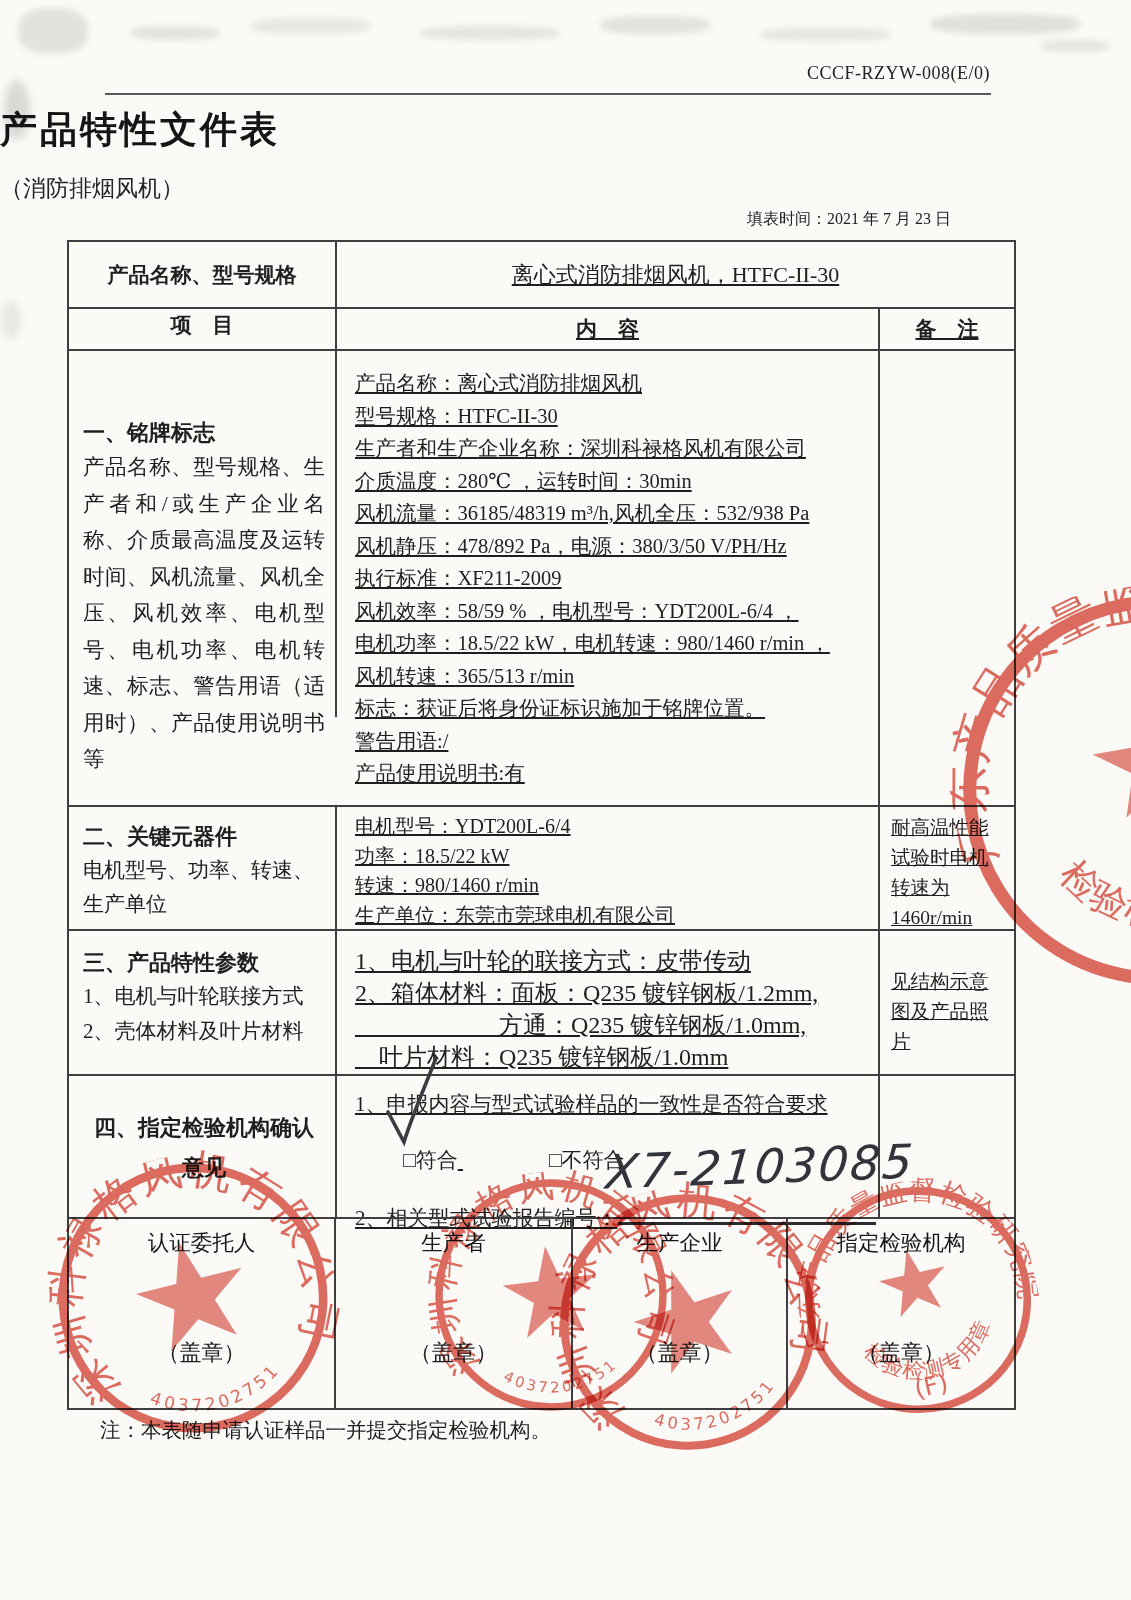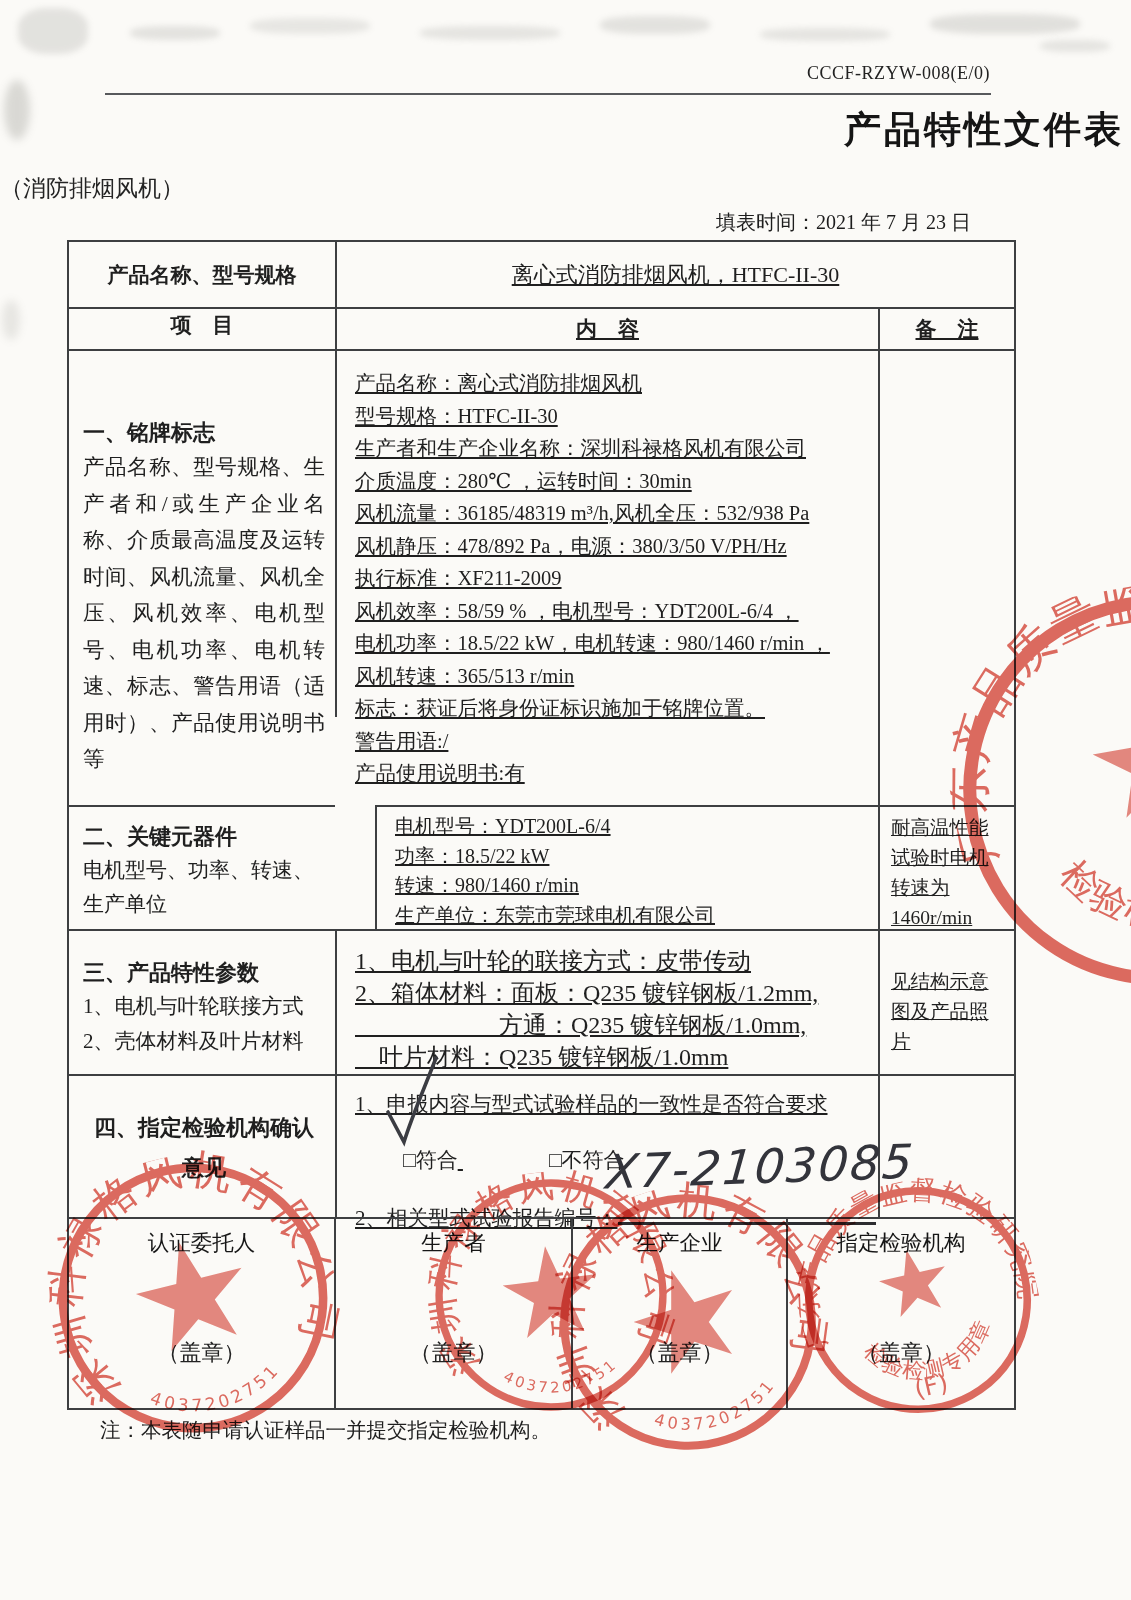--- a/index.html
+++ b/index.html
@@ -5,23 +5,23 @@
   html,body{margin:0;padding:0;}
   body{width:1131px;height:1600px;position:relative;overflow:hidden;
        background:#fbfaf7;font-family:"Liberation Serif","DejaVu Serif",serif;color:#1f1f1f;}
   .abs{position:absolute;}
   
   .noise{position:absolute;background:#8f8f8a;border-radius:40%;filter:blur(3px);opacity:.22;}
   .smudge{position:absolute;background:#77776f;filter:blur(4px);opacity:.25;border-radius:50%;}
   
   .doc-code{top:63px;right:141px;font-size:18px;letter-spacing:.5px;color:#222;}
   .rule{top:93px;left:105px;width:886px;height:2px;background:#57595c;}
-  .title{top:105px;left:0;width:1080px;text-align:right;font-size:37px;font-weight:bold;letter-spacing:3px;color:#151515;padding-left:44px;}
+  .title{top:105px;left:0;width:1080px;text-align:left;font-size:37px;font-weight:bold;letter-spacing:3px;color:#151515;}
   .subtitle{top:173px;left:0;width:1072px;text-align:left;font-size:23px;color:#242424;}
-  .fill-date{top:209px;right:160px;font-size:20px;color:#1d1d1d;}
+  .fill-date{top:209px;right:180px;font-size:16px;color:#1d1d1d;}
   
   .table{left:67px;top:240px;width:949px;height:1170px;border:2px solid #3d3f41;box-sizing:border-box;}
   .cell{position:absolute;box-sizing:border-box;font-size:21px;line-height:32px;}
   .bt{border-top:2px solid #3d3f41;}
   .bl{border-left:2px solid #3d3f41;text-decoration:underline;}
   .center{display:flex;align-items:center;justify-content:center;text-align:center;}
   .bold{font-weight:bold;}
   .tline{white-space:pre-wrap;}
   .leftcell{padding:0 10px 0 14px;}
   .sec-title{font-weight:bold;font-size:22px;}
@@ -86,30 +86,30 @@
       <div class="tline">标志：获证后将身份证标识施加于铭牌位置。</div>
       <div class="tline">警告用语:/</div>
       <div class="tline">产品使用说明书:有</div>
     </div>
   <div class="cell bt bl" style="top:107px;left:809px;width:136px;height:456px;"></div>
 
   <div class="cell bt leftcell" style="top:563px;left:0;width:266px;height:124px;">
     <div class="sec-title" style="margin-top:14px;">二、关键元器件</div>
     <div style="line-height:34px;">电机型号、功率、转速、生产单位</div>
   </div>
-  <div class="cell bt bl content" style="top:563px;left:266px;width:543px;height:124px;padding-top:5px;font-size:20px;line-height:29.5px;margin-left:40px;">
+  <div class="cell bt bl content" style="top:563px;left:266px;width:543px;height:124px;padding-top:5px;font-size:20px;line-height:29.5px;">
       <div class="tline">电机型号：YDT200L-6/4</div>
       <div class="tline">功率：18.5/22 kW</div>
       <div class="tline">转速：980/1460 r/min</div>
       <div class="tline">生产单位：东莞市莞球电机有限公司</div>
     </div>
   <div class="cell bt bl remark" style="top:563px;left:809px;width:136px;height:124px;padding-top:6px;">耐高温性能试验时电机转速为 1460r/min</div>
 
   <div class="cell bt leftcell" style="top:687px;left:0;width:266px;height:145px;">
-    <div class="sec-title" style="margin-top:26px;">三、产品特性参数</div>
+    <div class="sec-title" style="margin-top:16px;">三、产品特性参数</div>
     <div style="line-height:35px;">
         <div class="tline">1、电机与叶轮联接方式</div>
         <div class="tline">2、壳体材料及叶片材料</div>
       </div>
   </div>
   <div class="cell bt bl content" style="top:687px;left:266px;width:543px;height:145px;padding-top:14px;font-size:24px;line-height:32px;">
       <div class="tline">1、电机与叶轮的联接方式：皮带传动</div>
       <div class="tline">2、箱体材料：面板：Q235 镀锌钢板/1.2mm,</div>
       <div class="tline">　　　　　　方通：Q235 镀锌钢板/1.0mm,</div>
       <div class="tline">　叶片材料：Q235 镀锌钢板/1.0mm</div>

